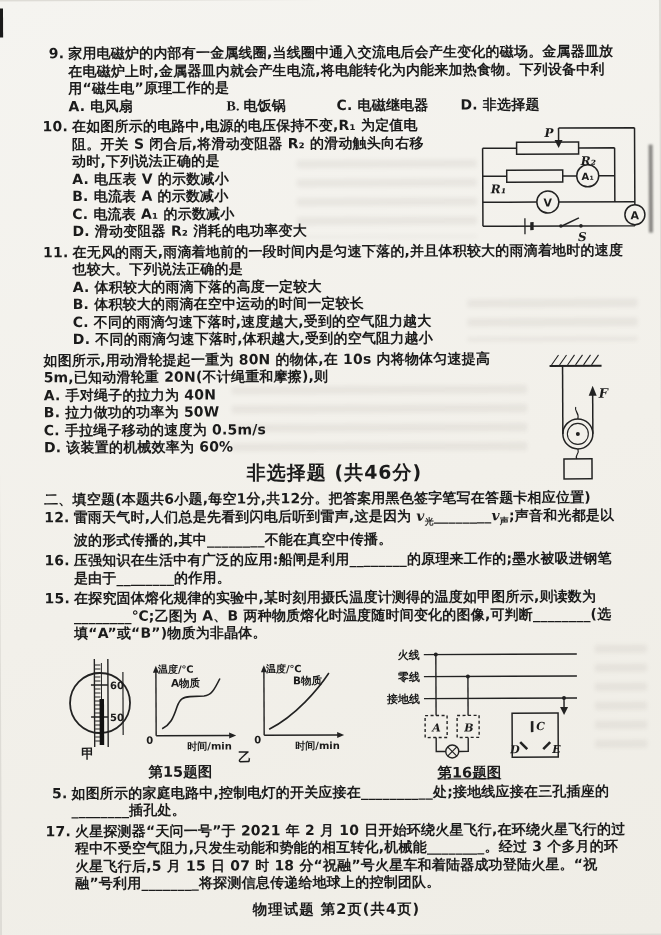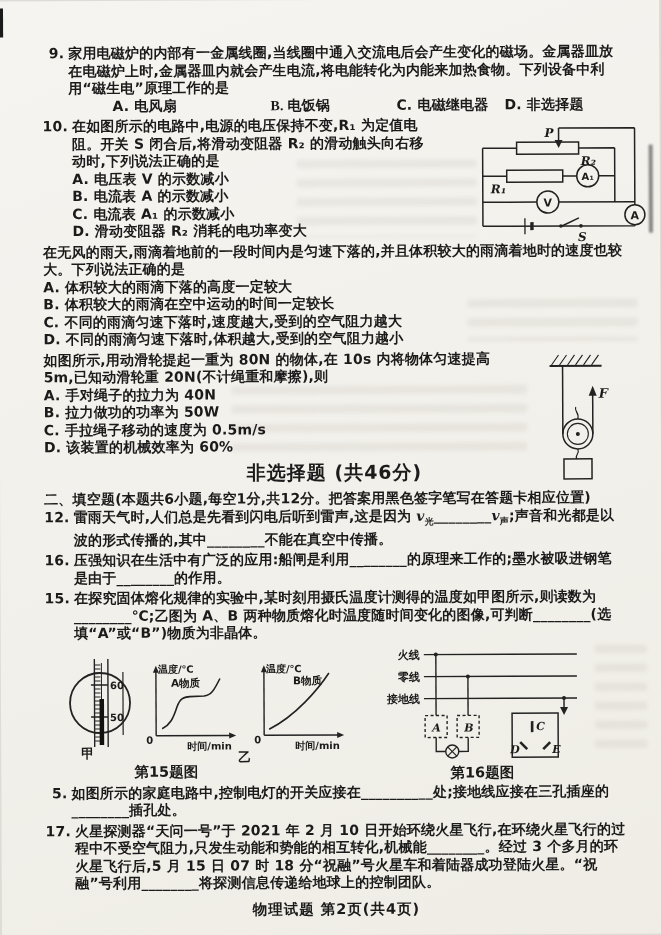--- a/index.html
+++ b/index.html
@@ -12,21 +12,21 @@
          background:repeating-linear-gradient(180deg,rgba(115,105,98,.20) 0 8px,rgba(0,0,0,0) 8px 19px);}
   .bleed-line{position:absolute;background:rgba(50,48,45,.55);filter:blur(.8px);}
   .content{position:absolute;left:44px;top:44px;width:581px;}
   .q{display:flex;position:relative;margin-bottom:3px;font-size:14px;line-height:17.5px;letter-spacing:.2px;}
   .qnum{flex:0 0 26px;text-align:right;padding-right:4px;box-sizing:border-box;}
   .qbody{flex:1;min-width:0;}
   .q10 .qbody{padding-right:186px;}
   .q12 .qbody{padding-right:102px;}
   .optline{white-space:nowrap;}
   .opts-row{display:flex;}
-  .opts-row .o1{width:158px;margin-left:44px;}.opts-row .o2{width:110px;font-family:Liberation Serif, serif;}.opts-row .o3{width:124px;text-align:center;}
+  .opts-row .o1{width:158px;}.opts-row .o2{width:110px;font-family:Liberation Serif, serif;}.opts-row .o3{width:124px;}
   .fig-abs{position:absolute;}
   .section-title{font-size:19px;text-align:center;margin:4px 0 3px 0;letter-spacing:1px;}
   .fill-header{font-size:14px;line-height:18px;margin-bottom:1px;letter-spacing:.2px;}
   sub{font-size:9px;}
   .vsym{font-style:italic;font-family:"DejaVu Serif","Liberation Serif",serif;}
   .figrow{position:relative;height:138px;margin-top:4px;font-size:12px;}
   .figlabel{position:absolute;font-size:13px;}
   .figcaption{position:absolute;font-size:14.5px;text-align:center;width:120px;}
   .footer{text-align:center;font-size:14.5px;margin-top:8px;letter-spacing:1px;}
   svg{display:block;}
@@ -91,20 +91,21 @@
         <text class="it" x="106" y="43" font-size="12">R₂</text>
         <text class="it" x="16" y="71" font-size="12">R₁</text>
         <text x="113" y="58" font-size="10" text-anchor="middle">A₁</text>
         <text x="73" y="84.5" font-size="11" text-anchor="middle">V</text>
         <text x="160" y="97.5" font-size="11" text-anchor="middle">A</text>
         <text class="it" x="103" y="119" font-size="12">S</text>
       </svg>
     </div>
 
     <div class="q">
+      <div class="qnum">11.</div>
       <div class="qbody">
         <div>在无风的雨天,雨滴着地前的一段时间内是匀速下落的,并且体积较大的雨滴着地时的速度也较大。下列说法正确的是</div>
         <div class="optline">A. 体积较大的雨滴下落的高度一定较大</div>
         <div class="optline">B. 体积较大的雨滴在空中运动的时间一定较长</div>
         <div class="optline">C. 不同的雨滴匀速下落时,速度越大,受到的空气阻力越大</div>
         <div class="optline">D. 不同的雨滴匀速下落时,体积越大,受到的空气阻力越小</div>
       </div>
     </div>
 
     <div class="q q12">
@@ -193,21 +194,21 @@
         <polygon points="12,12 18,12 15,5" fill="#222"></polygon>
         <polygon points="88,72 88,78 95,75" fill="#222"></polygon>
         <text x="17" y="12" font-size="10">温度/℃</text>
         <text x="44" y="24" font-size="10.5">B物质</text>
         <text x="5" y="83" font-size="10">0</text>
         <text x="46" y="89" font-size="10">时间/min</text>
       </svg>
 
       <div class="figlabel" style="left:36px;top:98px;">甲</div>
       <div class="figlabel" style="left:193px;top:102px;">乙</div>
-      <div class="figcaption" style="left:61px;top:116px;">第15题图</div>
+      <div class="figcaption" style="left:75px;top:116px;">第15题图</div>
 
       <svg class="fig-abs" style="left:339px;top:0;" width="200" height="120" viewBox="0 0 200 120">
         <g stroke="#222" stroke-width="1.4" fill="none">
           <path d="M40,9 H193"></path>
           <path d="M40,31 H193"></path>
           <path d="M40,53 H193"></path>
           <path d="M52,9 V70"></path>
           <path d="M84,31 V70"></path>
           <rect x="41" y="70" width="22" height="22" stroke-dasharray="3,2.5"></rect>
           <rect x="73" y="70" width="22" height="22" stroke-dasharray="3,2.5"></rect>
@@ -226,21 +227,21 @@
         <polygon points="176,62 184,62 180,70" fill="#222"></polygon>
         <text x="36" y="13" font-size="11" text-anchor="end">火线</text>
         <text x="36" y="35" font-size="11" text-anchor="end">零线</text>
         <text x="36" y="57" font-size="11" text-anchor="end">接地线</text>
         <text class="it" x="48" y="86" font-size="11">A</text>
         <text class="it" x="80" y="86" font-size="11">B</text>
         <text class="it" x="152" y="85" font-size="11">C</text>
         <text class="it" x="126" y="108" font-size="11">D</text>
         <text class="it" x="168" y="108" font-size="11">E</text>
       </svg>
-      <div class="figcaption" style="left:377px;top:118px;">第16题图</div>
+      <div class="figcaption" style="left:364px;top:118px;text-decoration:underline;">第16题图</div>
     </div>
 
     <div class="q">
       <div class="qnum">5.</div>
       <div class="qbody">如图所示的家庭电路中,控制电灯的开关应接在__________处;接地线应接在三孔插座的________插孔处。</div>
     </div>
 
     <div class="q">
       <div class="qnum">17.</div>
       <div class="qbody">火星探测器“天问一号”于 2021 年 2 月 10 日开始环绕火星飞行,在环绕火星飞行的过程中不受空气阻力,只发生动能和势能的相互转化,机械能________。经过 3 个多月的环火星飞行后,5 月 15 日 07 时 18 分“祝融”号火星车和着陆器成功登陆火星。“祝融”号利用________将探测信息传递给地球上的控制团队。</div>

